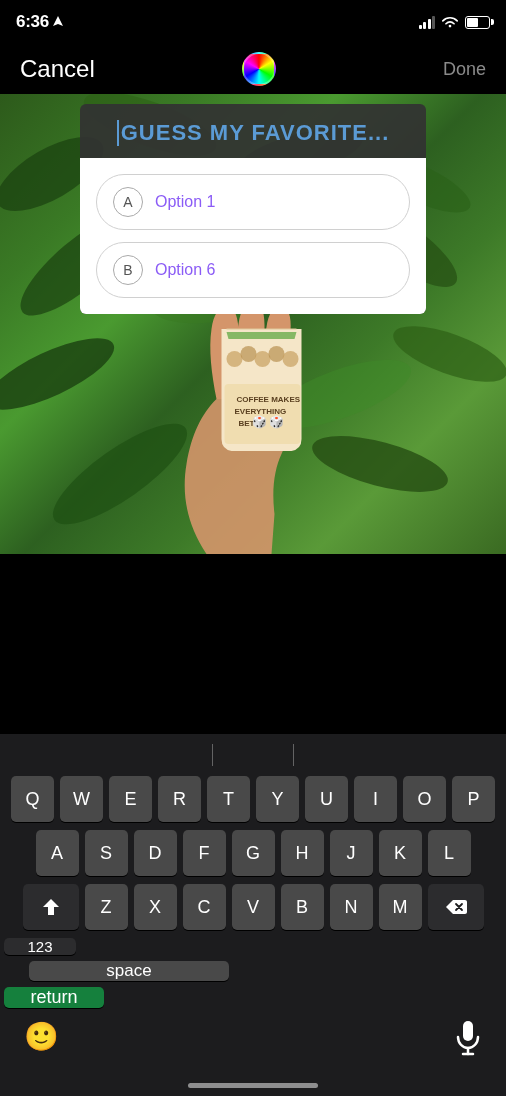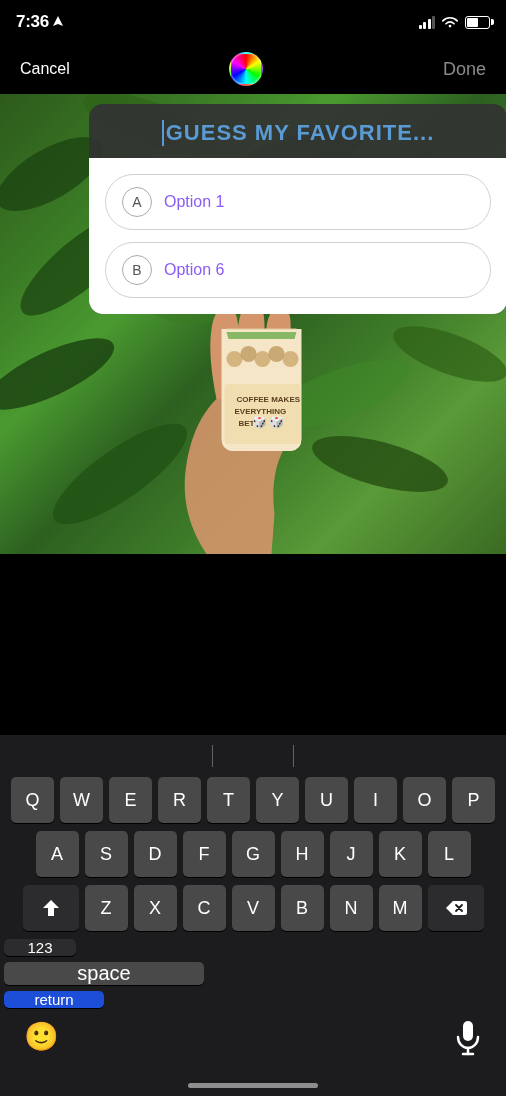--- a/index.html
+++ b/index.html
@@ -82,21 +82,21 @@
       background: #000;
       display: flex;
       align-items: center;
       justify-content: space-between;
       padding: 0 20px;
       position: relative;
       z-index: 100;
     }
     .nav-cancel {
       color: #fff;
-      font-size: 16px;
+      font-size: 24px;
       font-weight: 400;
       cursor: pointer;
     }
     .nav-color-wheel {
       width: 34px;
       height: 34px;
       border-radius: 50%;
       background: conic-gradient(red, yellow, lime, cyan, blue, magenta, red);
       border: 2px solid rgba(255,255,255,0.3);
       cursor: pointer;
@@ -124,26 +124,25 @@
       background: linear-gradient(135deg, #2d5a1b 0%, #3a7a25 20%, #4a9a30 35%, #2d6020 50%, #3d7a28 65%, #5a9a38 80%, #3a6a22 100%);
       position: relative;
     }
 
     
     .poll-card {
       position: absolute;
       top: 10px;
       left: 50%;
       transform: translateX(-50%);
-      width: 418px;
+      width: 346px;
       background: rgba(50, 50, 50, 0.92);
-      border-radius: 14px;
+      border-radius: 6px;
       overflow: hidden;
       z-index: 50;
-      margin-left: 45px;
     }
 
     .poll-question-area {
       padding: 16px 20px 12px;
       display: flex;
       align-items: center;
       justify-content: center;
     }
 
     .poll-question {
@@ -274,28 +273,29 @@
     .key-delete {
       background: #2c2c2e;
       flex: 1.4;
       max-width: 56px;
     }
 
     .key-space {
       background: #494949;
       flex: 5;
       max-width: 200px;
-      font-size: 20px;
+      font-size: 17px;
+      margin-left: 25px;
     }
 
     .key-return {
-      background: #1d4ed8;
+      background: #15803d;
       flex: 2.5;
       max-width: 100px;
-      font-size: 15px;
+      font-size: 18px;
     }
 
     .key-123 {
       background: #2c2c2e;
       font-size: 15px;
       flex: 1.8;
       max-width: 72px;
     }
 
     
@@ -331,21 +331,21 @@
       top: 0; left: 0;
       width: 100%; height: 100%;
       pointer-events: none;
     }
   </style>
 </head>
 <body>
 
 <div class="status-bar">
   <div style="display:flex;align-items:center;gap:4px;">
-    <span class="status-time">7:36</span>
+    <span class="status-time">6:36</span>
     <svg width="10" height="12" viewBox="0 0 10 12" fill="white" style="margin-top:-1px">
       <path d="M5 0L10 10L5 8L0 10Z"></path>
     </svg>
   </div>
   <div class="status-icons">
     <div class="signal-icon">
       <div class="signal-bar" style="height:4px;"></div>
       <div class="signal-bar" style="height:7px;"></div>
       <div class="signal-bar" style="height:10px; background:#fff;"></div>
       <div class="signal-bar" style="height:13px; background:#555;"></div>

